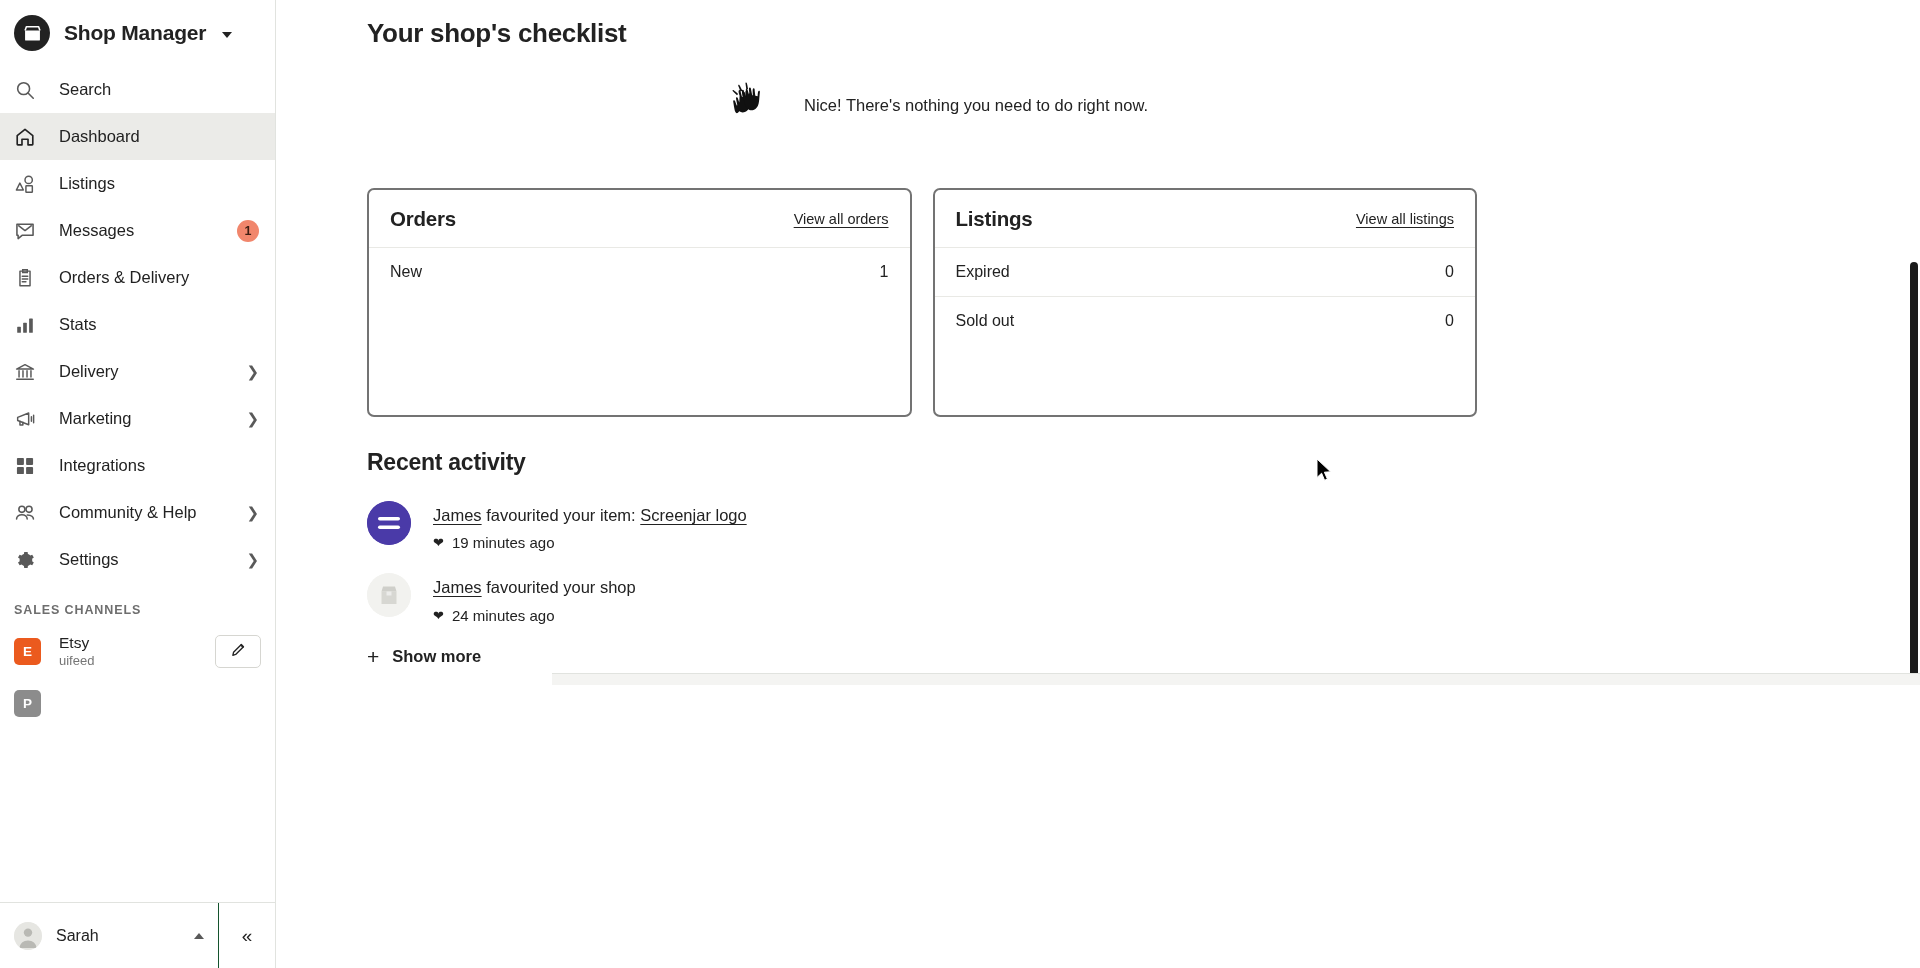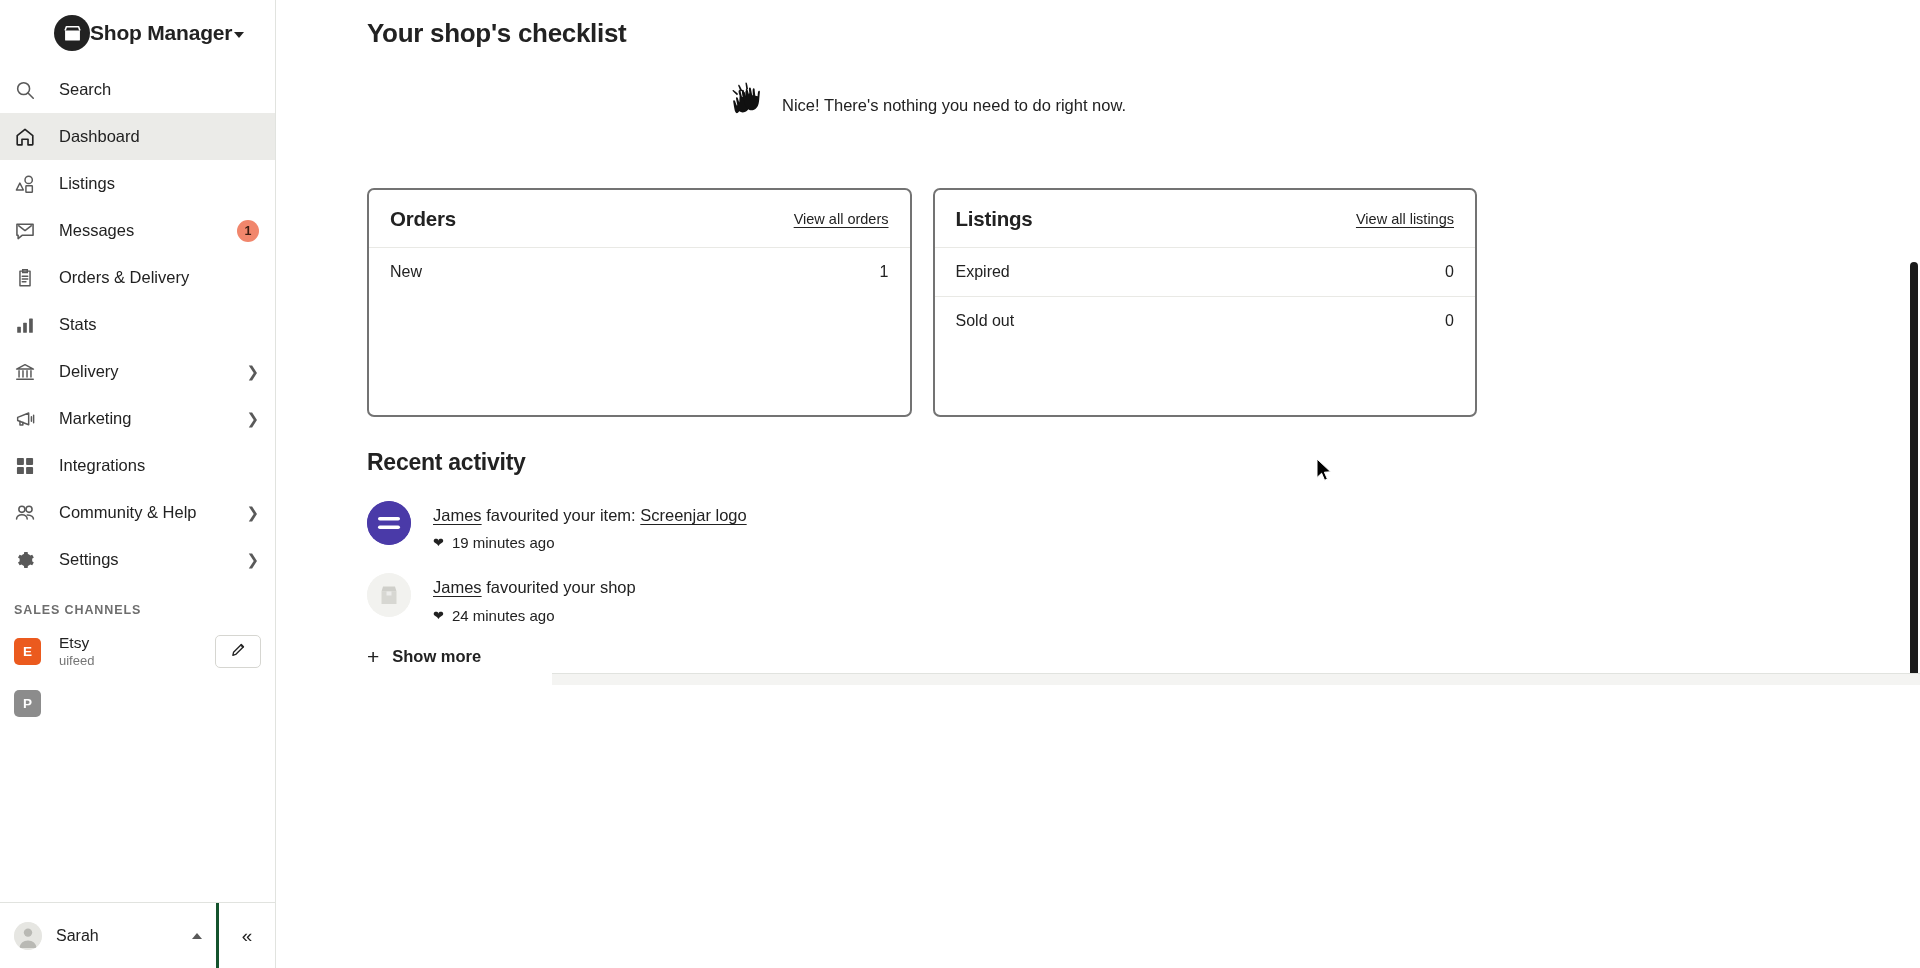--- a/index.html
+++ b/index.html
@@ -17,22 +17,22 @@
     width: 276px; height: 968px;
     background: #ffffff;
     border-right: 1px solid #e1e3df;
     display: flex; flex-direction: column;
     position: relative;
     flex: 0 0 276px;
   }
   .sb-scroll { flex: 1 1 auto; overflow: hidden; }
 
   .brand {
-    display: flex; align-items: center; 
-    padding: 14px 0 14px 14px; height: 66px; margin-left: 40px;
+    display: flex; align-items: center; gap: 14px;
+    padding: 14px 0 14px 14px; height: 66px;
   }
   .brand-logo {
     width: 36px; height: 36px; border-radius: 50%;
     background: #222222; color: #fff;
     display: flex; align-items: center; justify-content: center;
     flex: 0 0 36px;
   }
   .brand-title {
     font-size: 21px; font-weight: 700; color: #222; letter-spacing: -0.2px;
   }
@@ -88,21 +88,21 @@
     cursor: pointer; flex: 0 0 46px;
   }
 
   .sb-footer {
     border-top: 1px solid #e1e3df;
     height: 66px; display: flex; align-items: stretch;
   }
   .user-row {
     flex: 1 1 auto; display: flex; align-items: center;
     padding: 0 14px; cursor: pointer; gap: 14px;
-    border-right: 3px solid #14532d;
+    border-right: 1px solid #14532d;
   }
   .avatar-sm {
     width: 28px; height: 28px; border-radius: 50%;
     background: #ebebe8; flex: 0 0 28px;
     display: flex; align-items: center; justify-content: center;
     overflow: hidden;
   }
   .user-name { font-size: 16px; color: #222; flex: 1 1 auto; }
   .up-caret {
     width: 0; height: 0;
@@ -117,21 +117,21 @@
   
   .main {
     flex: 1 1 auto; height: 685px; position: relative;
     background: #fff; overflow: hidden; padding-left: 91px;
   }
   .page-title {
     font-size: 26px; font-weight: 700; color: #222;
     padding-top: 18px; letter-spacing: -0.3px;
   }
   .nice-row {
-    display: flex; align-items: center; 
+    display: flex; align-items: center; gap: 22px;
     margin-top: 30px; padding-left: 363px;
   }
   .nice-text { font-size: 16.5px; color: #222; }
 
   .cards {
     display: flex; gap: 21px; margin-top: 57px; width: 1110px;
   }
   .card {
     flex: 1 1 0; border: 2px solid #737373; border-radius: 7px;
     background: #fff; overflow: hidden;

